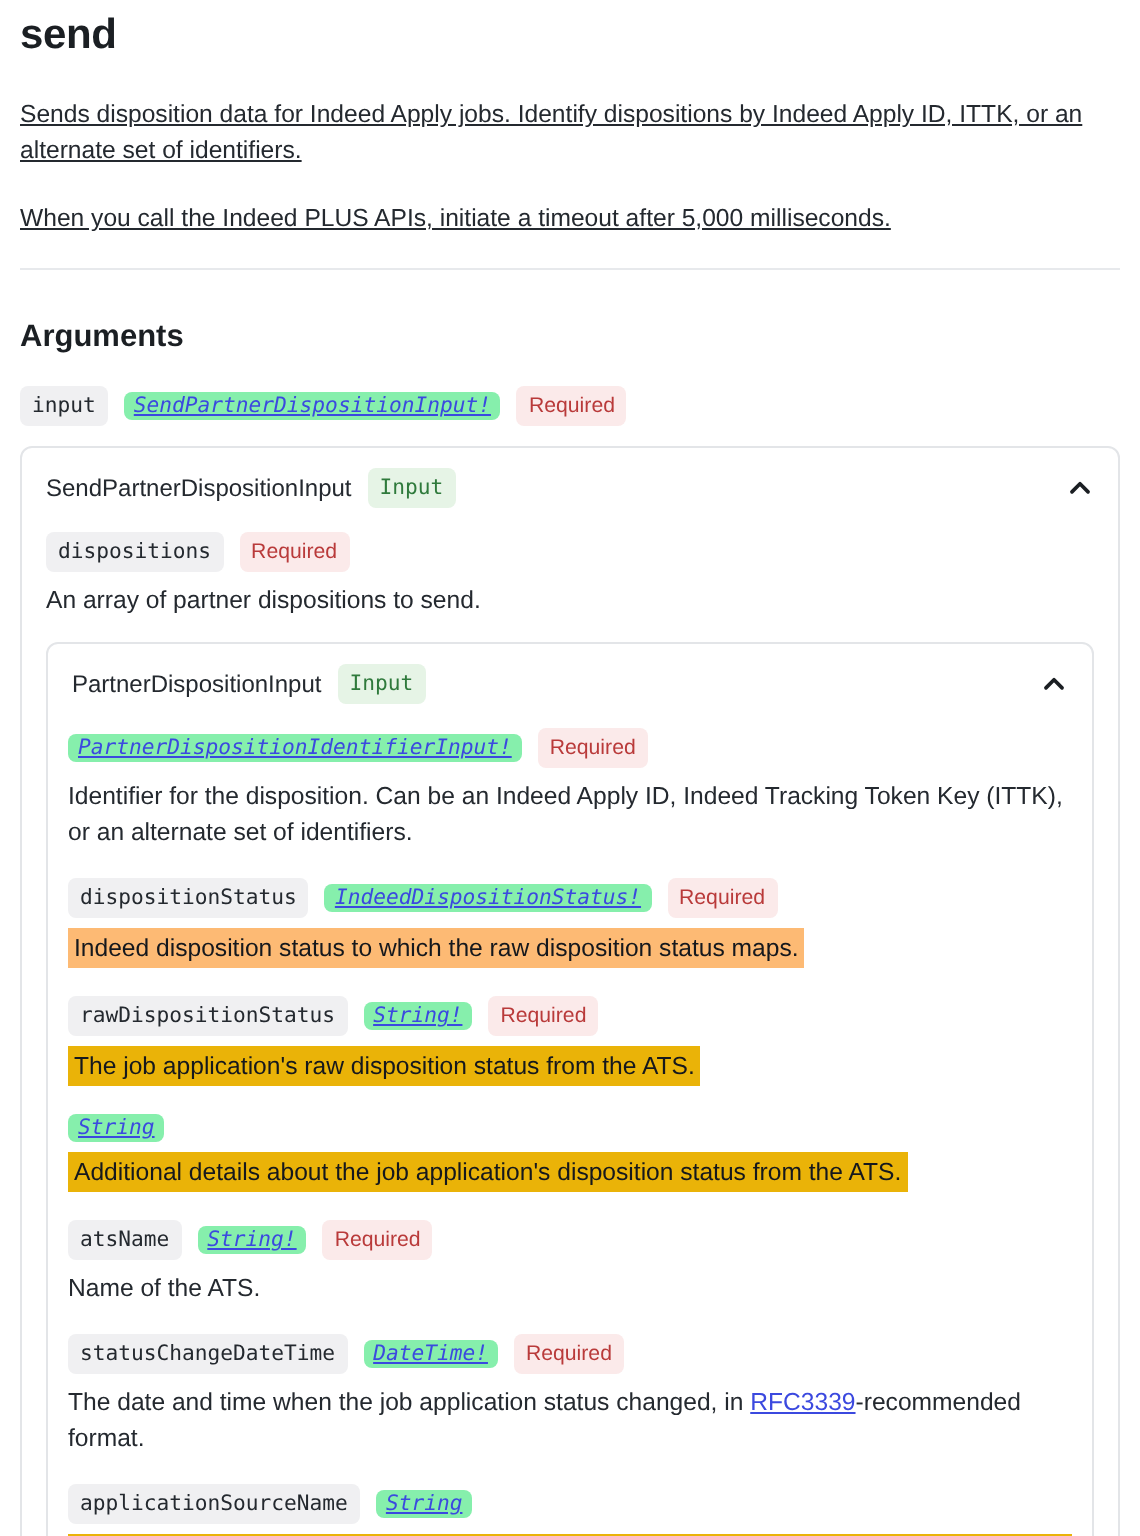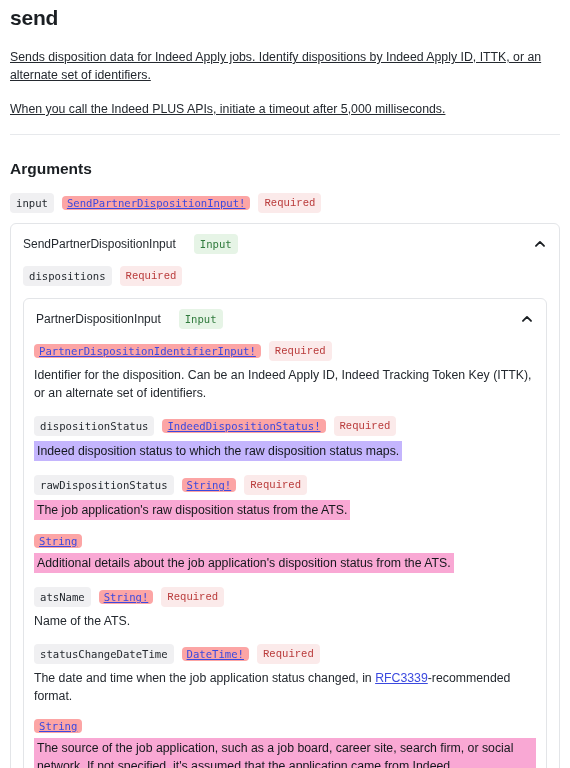--- a/index.html
+++ b/index.html
@@ -66,30 +66,31 @@
     background: #f0f0f2;
     color: #24292f;
     border-radius: 4px;
     padding: 3px 6px;
     white-space: nowrap;
   }
   .chip-type {
     font-family: "DejaVu Sans Mono", monospace;
     font-size: 10.6px;
     line-height: 14px;
-    background: #fca5a5;
+    background: #86efac;
     color: #3b49df;
     border-radius: 4px;
     padding: 0 5px;
     text-decoration: underline;
     white-space: nowrap;
     cursor: pointer;
+    font-style: italic;
   }
   .chip-required {
-    font-family: Liberation Mono, monospace;
+    font-family: Liberation Sans, sans-serif;
     font-size: 10.6px;
     line-height: 14px;
     background: #fbeaea;
     color: #b93a3a;
     border-radius: 4px;
     padding: 3px 6px;
     white-space: nowrap;
   }
   .chip-kind {
     font-family: "DejaVu Sans Mono", monospace;
@@ -105,21 +106,21 @@
   
   .card {
     border: 1px solid #e3e5e8;
     border-radius: 6px;
     background: #ffffff;
     margin-top: 10px;
   }
   .card-head {
     display: flex;
     align-items: center;
-    gap: 18px;
+    gap: 8px;
     padding: 10px 12px 10px 12px;
     cursor: pointer;
   }
   .card-head .title {
     font-size: 12px;
     color: #24292f;
     line-height: 16px;
   }
   .card-head .spacer { flex: 1 1 auto; }
   .chev {
@@ -145,22 +146,22 @@
   }
   .desc a {
     color: #3b49df;
   }
   .desc.hl-yellow,
   .desc.hl-red {
     display: table;
     padding: 1px 3px;
     margin-top: 5px;
   }
-  .desc.hl-yellow { background: #c4b5fd; color: #15181d; }
-  .desc.hl-red    { background: #f9a8d4; color: #15181d; }
+  .desc.hl-yellow { background: #fdba74; color: #15181d; }
+  .desc.hl-red    { background: #eab308; color: #15181d; }
   .desc.wide { max-width: 502px; }
 
   .field { margin-top: 0; }
   .field + .field { margin-top: 14px; }
   .field:first-child { margin-top: 2px; }
   .field .sig-row { margin-top: 0; }
 </style>
 </head>
 <body>
 
@@ -191,20 +192,21 @@
       </svg>
     </div>
 
     <div class="card-body">
 
       <div class="field">
         <div class="sig-row">
           <span class="chip-name">dispositions</span>
           <span class="chip-required">Required</span>
         </div>
+        <p class="desc">An array of partner dispositions to send.</p>
       </div>
 
       <div class="card inner">
         <div class="card-head">
           <span class="title">PartnerDispositionInput</span>
           <span class="chip-kind">Input</span>
           <span class="spacer"></span>
           <svg class="chev" viewBox="0 0 16 16">
             <path d="M3.4 10.2 L8 5.6 L12.6 10.2" fill="none" stroke="#1b1f23" stroke-width="2.1" stroke-linecap="round" stroke-linejoin="round"></path>
           </svg>
@@ -258,20 +260,21 @@
             <div class="sig-row">
               <span class="chip-name">statusChangeDateTime</span>
               <span class="chip-type">DateTime!</span>
               <span class="chip-required">Required</span>
             </div>
             <p class="desc"><span>The date and time when the job application status changed, in </span><a href="#">RFC3339</a><span>-recommended format.</span></p>
           </div>
 
           <div class="field">
             <div class="sig-row">
+              <span class="chip-name">applicationSourceName</span>
               <span class="chip-type">String</span>
             </div>
             <p class="desc hl-red wide">The source of the job application, such as a job board, career site, search firm, or social network. If not specified, it's assumed that the application came from Indeed.</p>
           </div>
 
         </div>
       </div>
 
     </div>
   </div>

